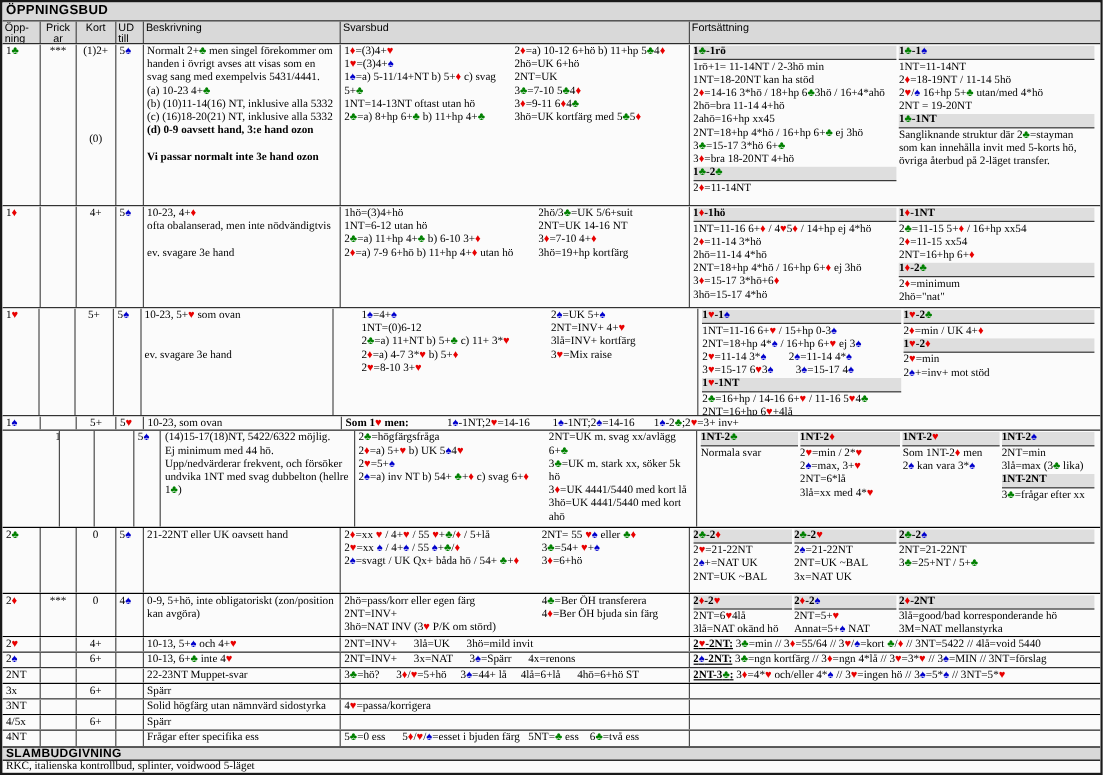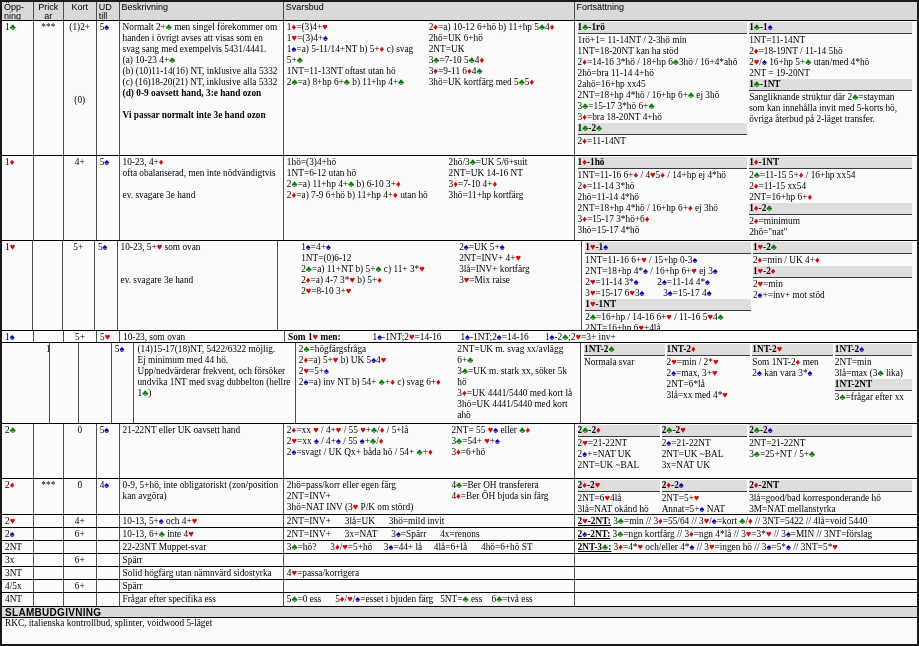--- a/index.html
+++ b/index.html
@@ -38,20 +38,21 @@
     height:12px; background:#d9d9d9; border-bottom:1px solid #000; border-top:1px solid #000;
     font-family:"Liberation Sans", sans-serif; font-weight:bold;
     font-size:10px; line-height:11px; padding:0 3px; letter-spacing:.3px;
   }
   .slamtext { height:12px; font-size:9.3px; line-height:11px; padding:0 3px; }
 </style>
 </head>
 <body>
 
 <div class="card">
+  <div class="titlebar">ÖPPNINGSBUD</div>
   <div class="hdrrow" id="hdrrow">
       <div class="hdrcell" style="width: 32px;">Öpp-
 ning</div>
       <div class="hdrcell ctr" style="width: 30px;">Prick
 ar</div>
       <div class="hdrcell ctr" style="width: 33px;">Kort</div>
       <div class="hdrcell" style="width: 23px;">UD
 till</div>
       <div class="hdrcell" style="width: 165px;">Beskrivning</div>
       <div class="hdrcell" style="width: 292px;">Svarsbud</div>
@@ -74,21 +75,21 @@
           <div class="ln bold">(d) 0-9 oavsett hand, 3:e hand ozon</div>
           <div class="ln">&nbsp;</div>
           <div class="ln bold">Vi passar normalt inte 3e hand ozon</div>
         </div>
         <div class="cell" style="width: 292px;">
           <div class="subcols">
             <div class="subcol" style="width: 50%;">
               <div class="ln">1<span style="color:#e80000">♦</span>=(3)4+<span style="color:#e80000">♥</span></div>
               <div class="ln">1<span style="color:#e80000">♥</span>=(3)4+<span style="color:#0000cc">♠</span></div>
               <div class="ln">1<span style="color:#0000cc">♠</span>=a) 5-11/14+NT b) 5+<span style="color:#e80000">♦</span> c) svag 5+<span style="color:#008000">♣</span></div>
-              <div class="ln">1NT=11-13NT oftast utan hö</div>
+              <div class="ln">1NT=14-13NT oftast utan hö</div>
               <div class="ln">2<span style="color:#008000">♣</span>=a) 8+hp 6+<span style="color:#008000">♣</span> b) 11+hp 4+<span style="color:#008000">♣</span></div>
             </div>
             <div class="subcol" style="width: 50%;">
               <div class="ln">2<span style="color:#e80000">♦</span>=a) 10-12 6+hö b) 11+hp 5<span style="color:#008000">♣</span>4<span style="color:#e80000">♦</span></div>
               <div class="ln">2hö=UK 6+hö</div>
               <div class="ln">2NT=UK</div>
               <div class="ln">3<span style="color:#008000">♣</span>=7-10 5<span style="color:#008000">♣</span>4<span style="color:#e80000">♦</span></div>
               <div class="ln">3<span style="color:#e80000">♦</span>=9-11 6<span style="color:#e80000">♦</span>4<span style="color:#008000">♣</span></div>
               <div class="ln">3hö=UK kortfärg med 5<span style="color:#008000">♣</span>5<span style="color:#e80000">♦</span></div>
             </div>
@@ -137,21 +138,21 @@
             <div class="subcol" style="width: 57%;">
               <div class="ln">1hö=(3)4+hö</div>
               <div class="ln">1NT=6-12 utan hö</div>
               <div class="ln">2<span style="color:#008000">♣</span>=a) 11+hp 4+<span style="color:#008000">♣</span> b) 6-10 3+<span style="color:#e80000">♦</span></div>
               <div class="ln">2<span style="color:#e80000">♦</span>=a) 7-9 6+hö b) 11+hp 4+<span style="color:#e80000">♦</span> utan hö</div>
             </div>
             <div class="subcol" style="width: 43%;">
               <div class="ln">2hö/3<span style="color:#008000">♣</span>=UK 5/6+suit</div>
               <div class="ln">2NT=UK 14-16 NT</div>
               <div class="ln">3<span style="color:#e80000">♦</span>=7-10 4+<span style="color:#e80000">♦</span></div>
-              <div class="ln">3hö=11+hp kortfärg</div>
+              <div class="ln">3hö=19+hp kortfärg</div>
             </div>
           </div>
         </div>
         <div class="cell" style="width: 344px;">
           <div class="subcols">
             <div class="subcol" style="width: 51%;">
               <div class="sect">1<span style="color:#e80000">♦</span>-1hö</div>
               <div class="ln">1NT=11-16 6+<span style="color:#e80000">♦</span> / 4<span style="color:#e80000">♥</span>5<span style="color:#e80000">♦</span> / 14+hp ej 4*hö</div>
               <div class="ln">2<span style="color:#e80000">♦</span>=11-14 3*hö</div>
               <div class="ln">2hö=11-14 4*hö</div>

